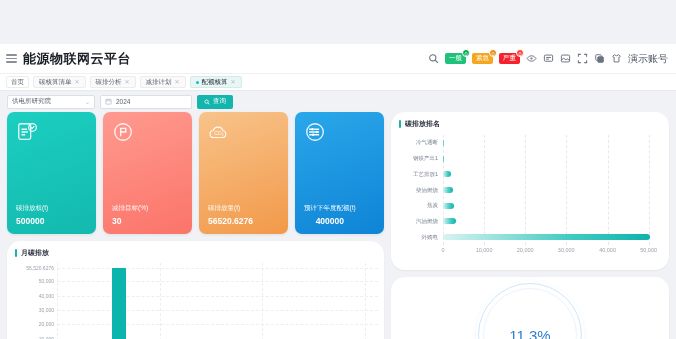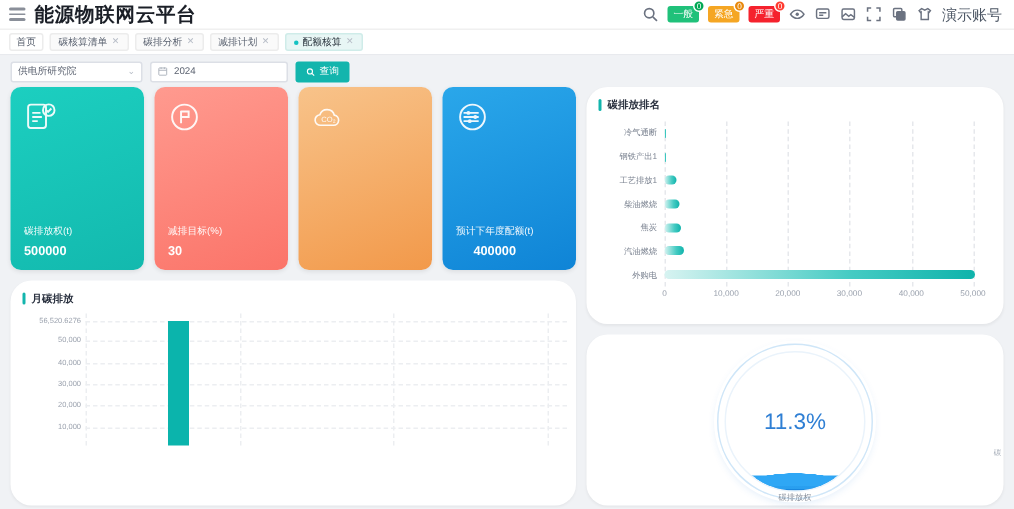--- a/index.html
+++ b/index.html
@@ -7,25 +7,25 @@
     width: 676px; height: 339px;
     overflow: hidden;
     background: #f0f2f5;
     font-family: "Liberation Sans", "DejaVu Sans", sans-serif;
     -webkit-font-smoothing: antialiased;
   }
   .app { width: 676px; height: 339px; position: relative; background: #f0f2f5; }
 
   
   .header {
-    height: 20px; background: #ffffff;
+    height: 30px; background: #ffffff;
     display: flex; align-items: center;
     padding: 0 6px; gap: 6px;
     border-bottom: 1px solid #f0f0f0;
-    position: relative; z-index: 5;
+    position: relative; z-index: 5; margin-top: 44px;
   }
   .hamburger { width: 11px; display: flex; flex-direction: column; gap: 2px; cursor: pointer; }
   .hamburger i { display: block; height: 1.5px; background: #8a8f99; border-radius: 1px; }
   .brand {
     font-size: 13px; font-weight: bold; color: #1b1f27;
     letter-spacing: 0.5px; white-space: nowrap;
   }
   .hdr-spacer { flex: 1; }
   .hdr-right { display: flex; align-items: center; gap: 6px; padding-right: 2px; }
   .ico { width: 11px; height: 11px; display: block; color: #6b7280; cursor: pointer; }
@@ -370,20 +370,24 @@
           </div>
         </div>
 
         <div class="card c3">
           <div class="cicon">
             <svg viewBox="0 0 26 22" fill="none" stroke="#fff" stroke-width="1.3">
               <path d="M7 17.5h10a4 4 0 0 0 .6-7.95A6 6 0 0 0 6.2 9.2 3.9 3.9 0 0 0 7 17.5z"></path>
               <text x="13" y="15" font-size="6" fill="#fff" stroke="none" text-anchor="middle" font-family="Liberation Sans, sans-serif">CO₂</text>
             </svg>
           </div>
+          <div class="cfoot">
+            <div class="clabel">碳排放量(t)</div>
+            <div class="cval">56520.6276</div>
+          </div>
         </div>
 
         <div class="card c4">
           <div class="cicon">
             <svg viewBox="0 0 24 24" fill="none" stroke="#fff" stroke-width="1.4">
               <circle cx="12" cy="12" r="9"></circle>
               <path d="M5.5 9h11M5.5 12h11M5.5 15h11"></path>
               <circle cx="9" cy="9" r="1.4" fill="#fff" stroke="none"></circle>
               <circle cx="14" cy="12" r="1.4" fill="#fff" stroke="none"></circle>
               <circle cx="10" cy="15" r="1.4" fill="#fff" stroke="none"></circle>

